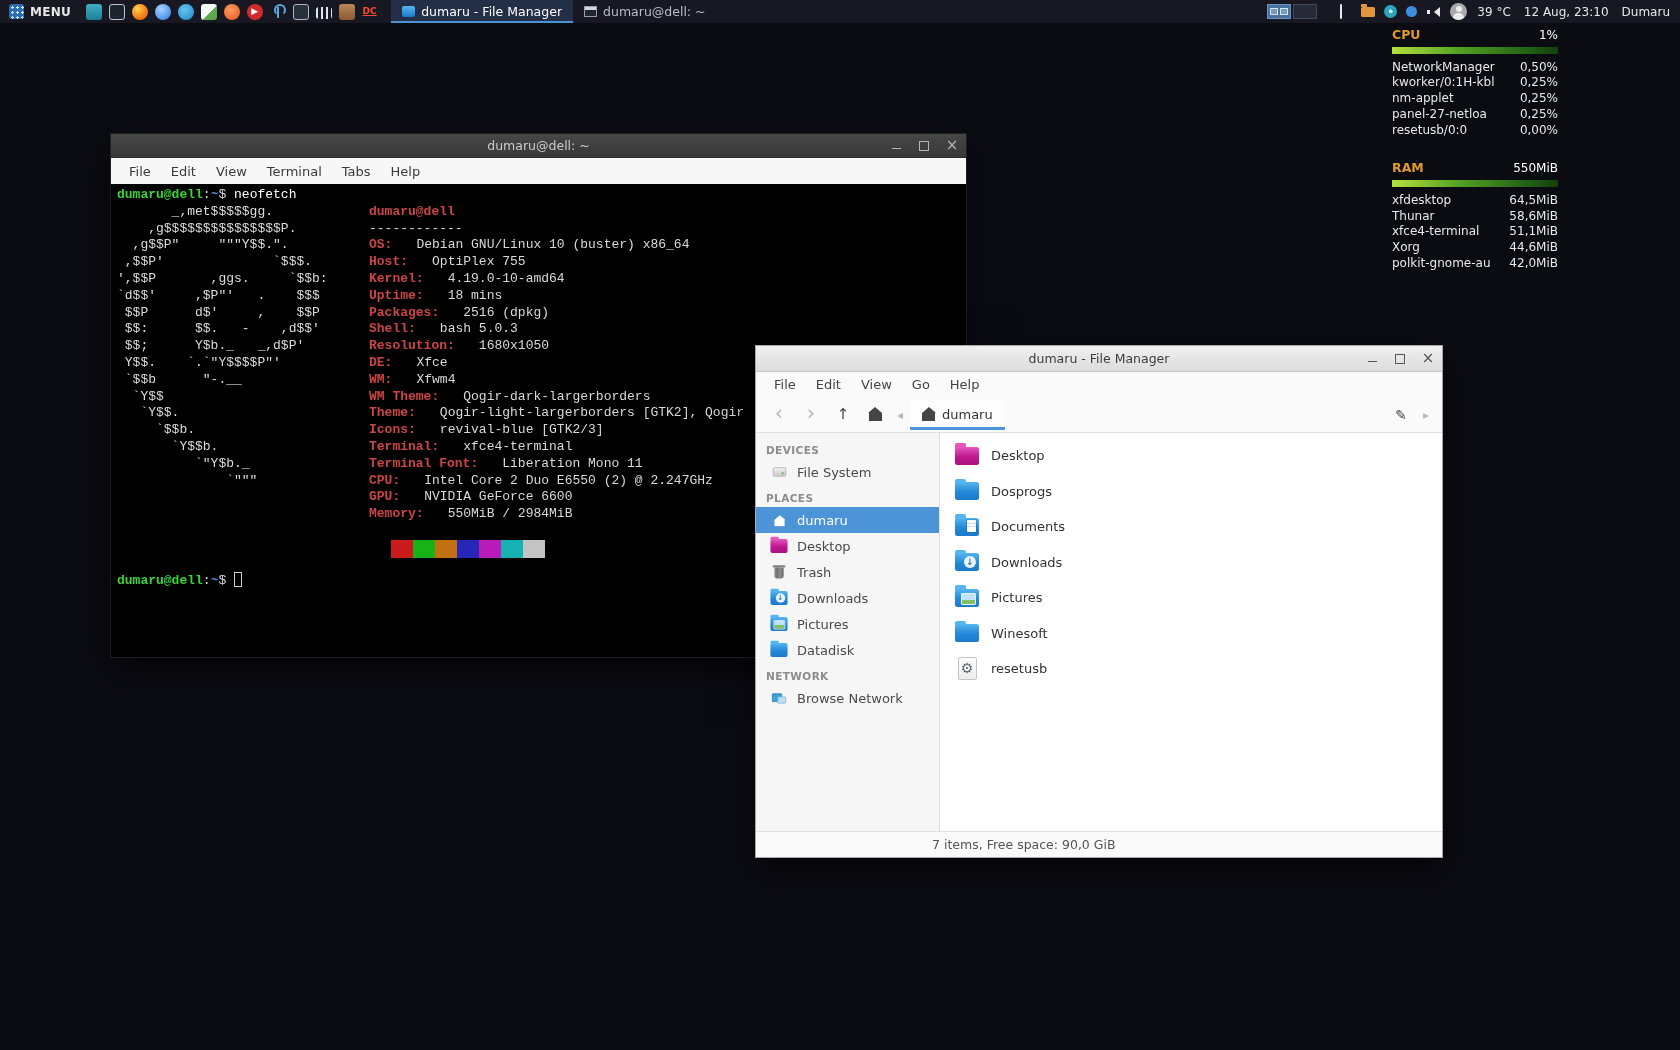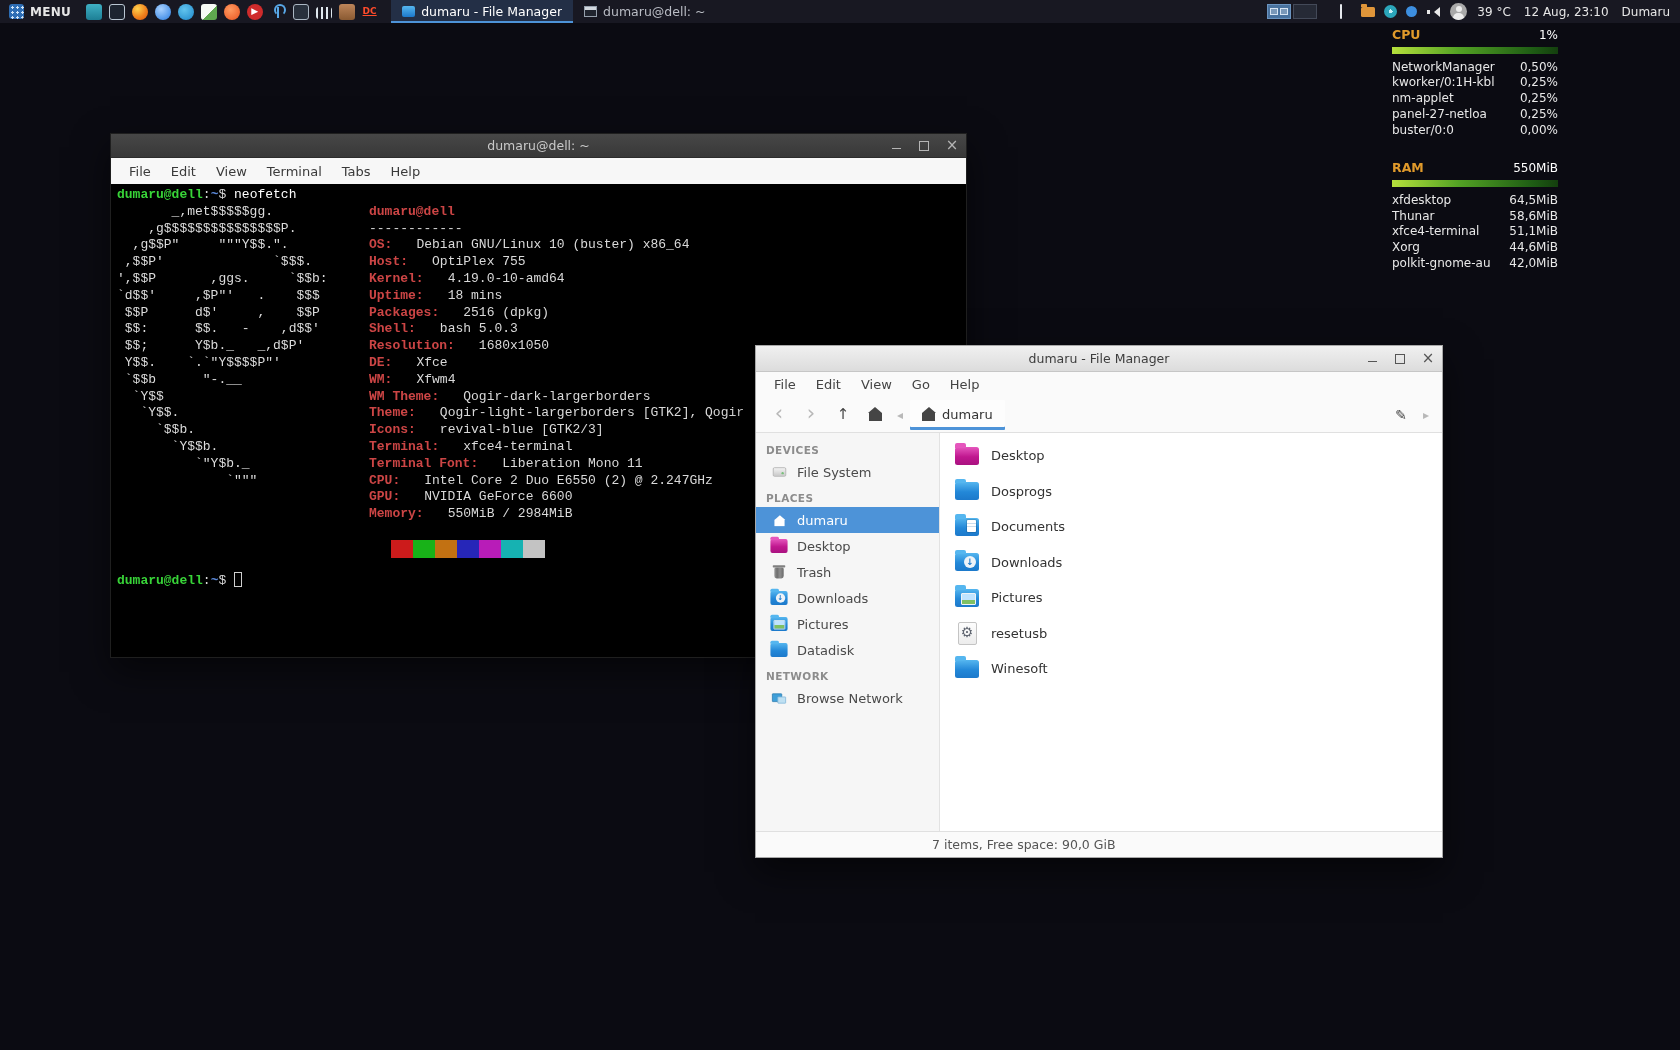--- a/index.html
+++ b/index.html
@@ -317,21 +317,21 @@
         <span class="mon-name">nm-applet</span>
         <span class="mon-val">0,25%</span>
       </div>
 
       <div class="mon-row">
         <span class="mon-name">panel-27-netloa</span>
         <span class="mon-val">0,25%</span>
       </div>
 
       <div class="mon-row">
-        <span class="mon-name">buster/0:0</span>
+        <span class="mon-name">resetusb/0:0</span>
         <span class="mon-val">0,00%</span>
       </div>
     </div>
   <div class="mon-gap"></div>
   <div class="mon-head">
     <span class="mon-label">RAM</span>
     <span class="mon-headval">550MiB</span>
   </div>
   <div class="mon-bar"></div>
   <div class="mon-list">
@@ -607,27 +607,27 @@
 
         <div class="file-row">
           <span class="ficon-slot">
             <i class="icx folder-pictures-icon"></i>
           </span>
           <span class="flabel">Pictures</span>
         </div>
 
         <div class="file-row">
           <span class="ficon-slot">
+            <i class="icx folder-icon"></i>
+          </span>
+          <span class="flabel">Winesoft</span>
+        </div>
+
+        <div class="file-row">
+          <span class="ficon-slot">
             <i class="icx file-gear-icon"></i>
           </span>
           <span class="flabel">resetusb</span>
         </div>
-
-        <div class="file-row">
-          <span class="ficon-slot">
-            <i class="icx folder-icon"></i>
-          </span>
-          <span class="flabel">Winesoft</span>
-        </div>
       </div>
   </div>
   <div class="fm-status">7 items, Free space: 90,0 GiB</div>
 </div>
 
 </body></html>

